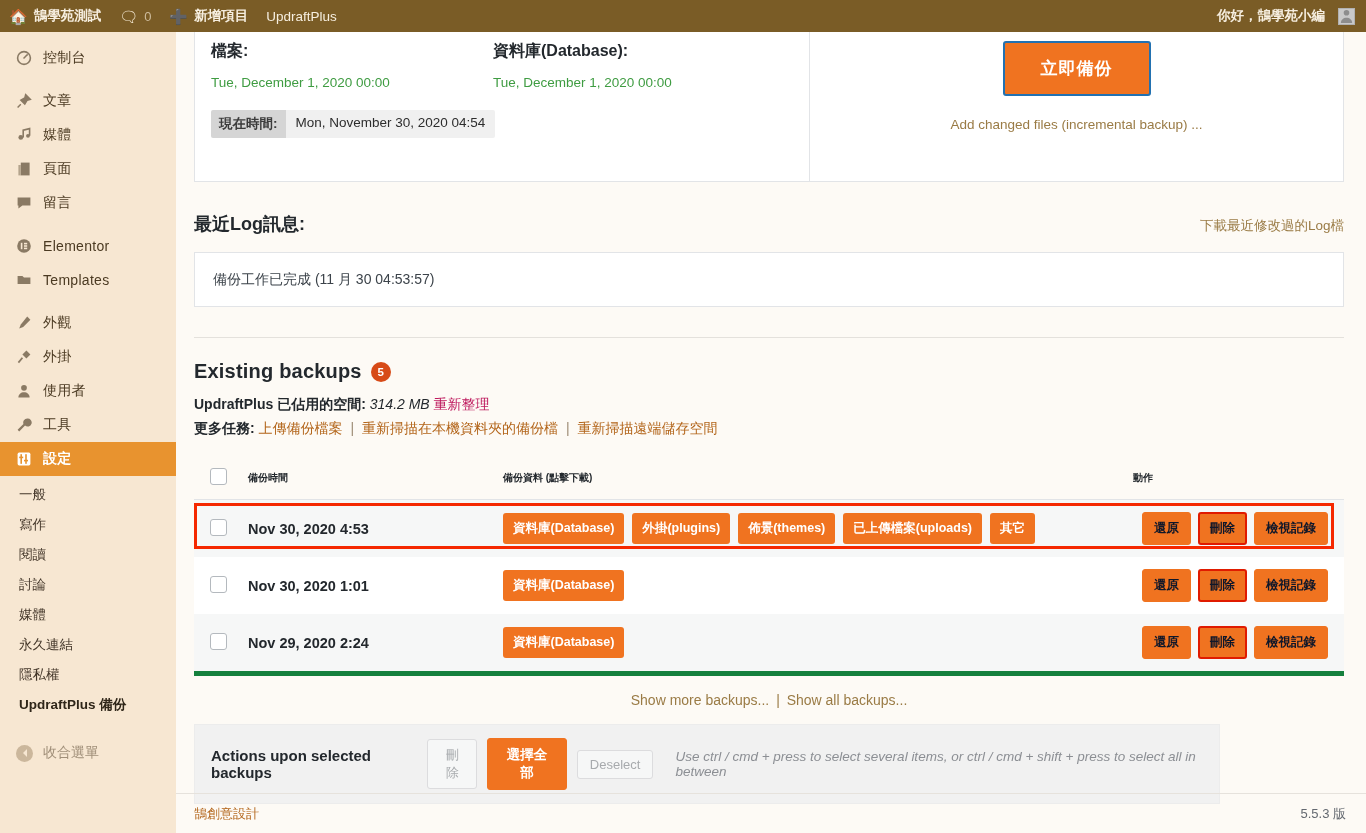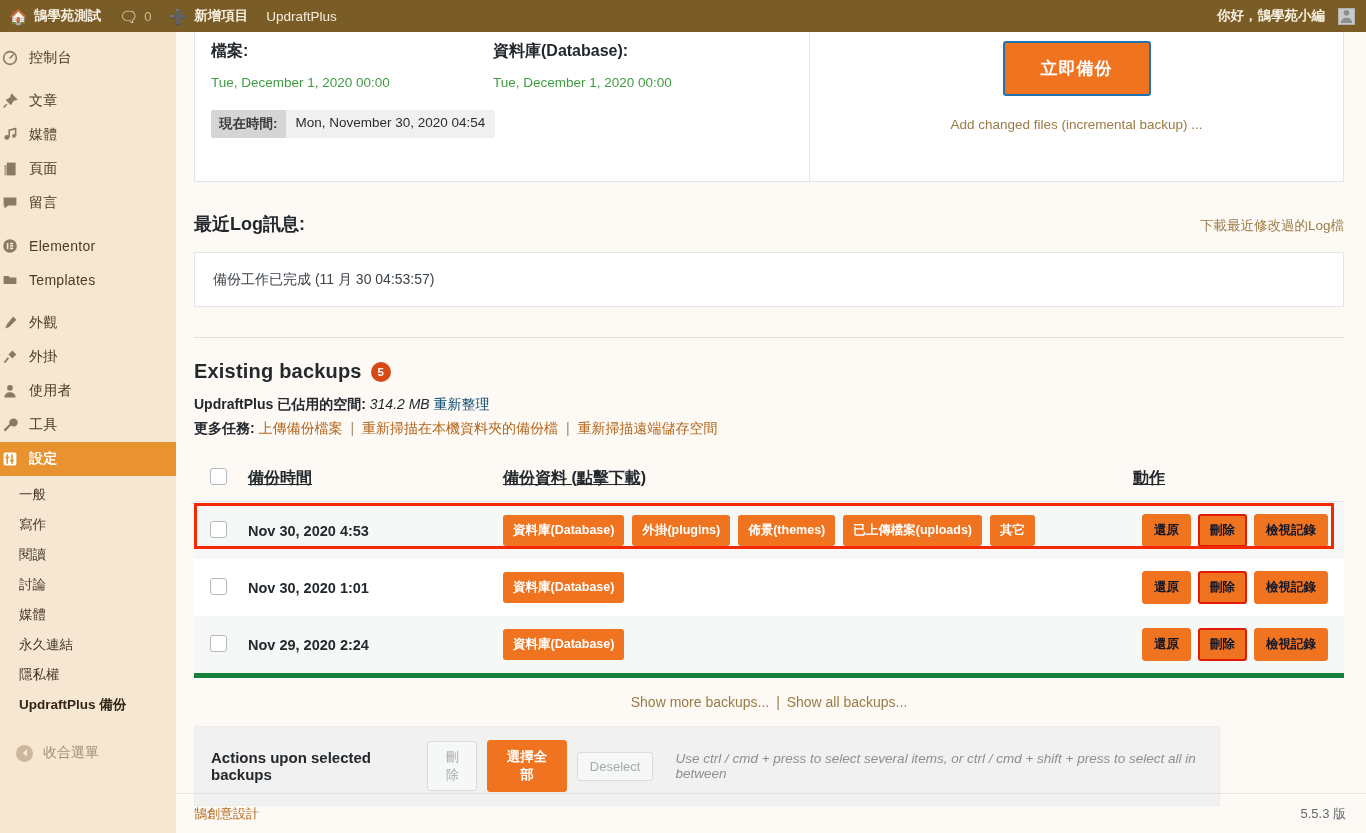--- a/index.html
+++ b/index.html
@@ -44,21 +44,21 @@
   
   #sidebar {
     position: absolute; top: 32px; left: 0;
     width: 176px; height: 801px;
     background: #f7e7d2;
     font-size: 14px;
     overflow: hidden;
   }
   .menu-item {
     display: flex; align-items: center;
-    height: 34px; 
+    height: 34px; padding-left: 14px;
     color: #4b3a22; position: relative;
   }
   .menu-item .mi-icon {
     width: 20px; margin-right: 9px;
     display: flex; align-items: center; justify-content: center;
     color: #8a7a64;
   }
   .menu-item .mi-label { font-size: 14px; letter-spacing: .3px; }
   .menu-item.active {
     background: #e8932f; color: #fff; font-weight: 600;
@@ -159,33 +159,32 @@
   .eb-title-row { margin: 22px 0 0 18px; display: flex; align-items: center; gap: 9px; }
   .eb-title { font-size: 20px; font-weight: 700; color: #23282d; letter-spacing: .2px; }
   .eb-badge {
     background: #d74a17; color: #fff; font-size: 11.5px; font-weight: 700;
     min-width: 20px; height: 20px; border-radius: 10px;
     display: flex; align-items: center; justify-content: center; padding: 0 6px;
   }
   .eb-meta { margin: 13px 0 0 18px; font-size: 14px; color: #23282d; }
   .eb-meta b { font-weight: 700; }
   .eb-meta .sz { font-style: italic; }
-  .eb-meta a { color: #0c4a6e; text-decoration: none; }
+  .eb-meta a { color: #be185d; text-decoration: none; }
   .eb-meta2 { margin: 6px 0 0 18px; font-size: 14px; color: #23282d; }
   .eb-meta2 a { color: #b3651a; text-decoration: none; }
   .eb-meta2 .sepbar { color: #9c8b74; margin: 0 4px; }
 
   
   .tbl-wrap { margin: 20px 0 0 18px; width: 1150px; position: relative; }
   .tbl { width: 1150px; border-collapse: collapse; font-size: 14px; }
   .tbl thead th {
     text-align: left; font-weight: 700; color: #23282d;
     padding: 10px 0 12px 0; border-bottom: 1px solid #e2e4e7;
-    font-size: 16px;
-    text-decoration: underline;
+    font-size: 10px;
   }
   .col-chk { width: 54px; padding-left: 16px !important; }
   .col-time { width: 255px; }
   .col-data { width: 630px; }
   .col-act { width: 211px; }
   .tbl tbody tr { background: #fff; }
   .tbl tbody tr.alt { background: #f6f7f7; }
   .tbl tbody td { padding: 12px 0; vertical-align: middle; border: none; }
   .tbl tbody tr.highlight { background: #f6f7f7; }
   .cellchk { padding-left: 16px !important; }

